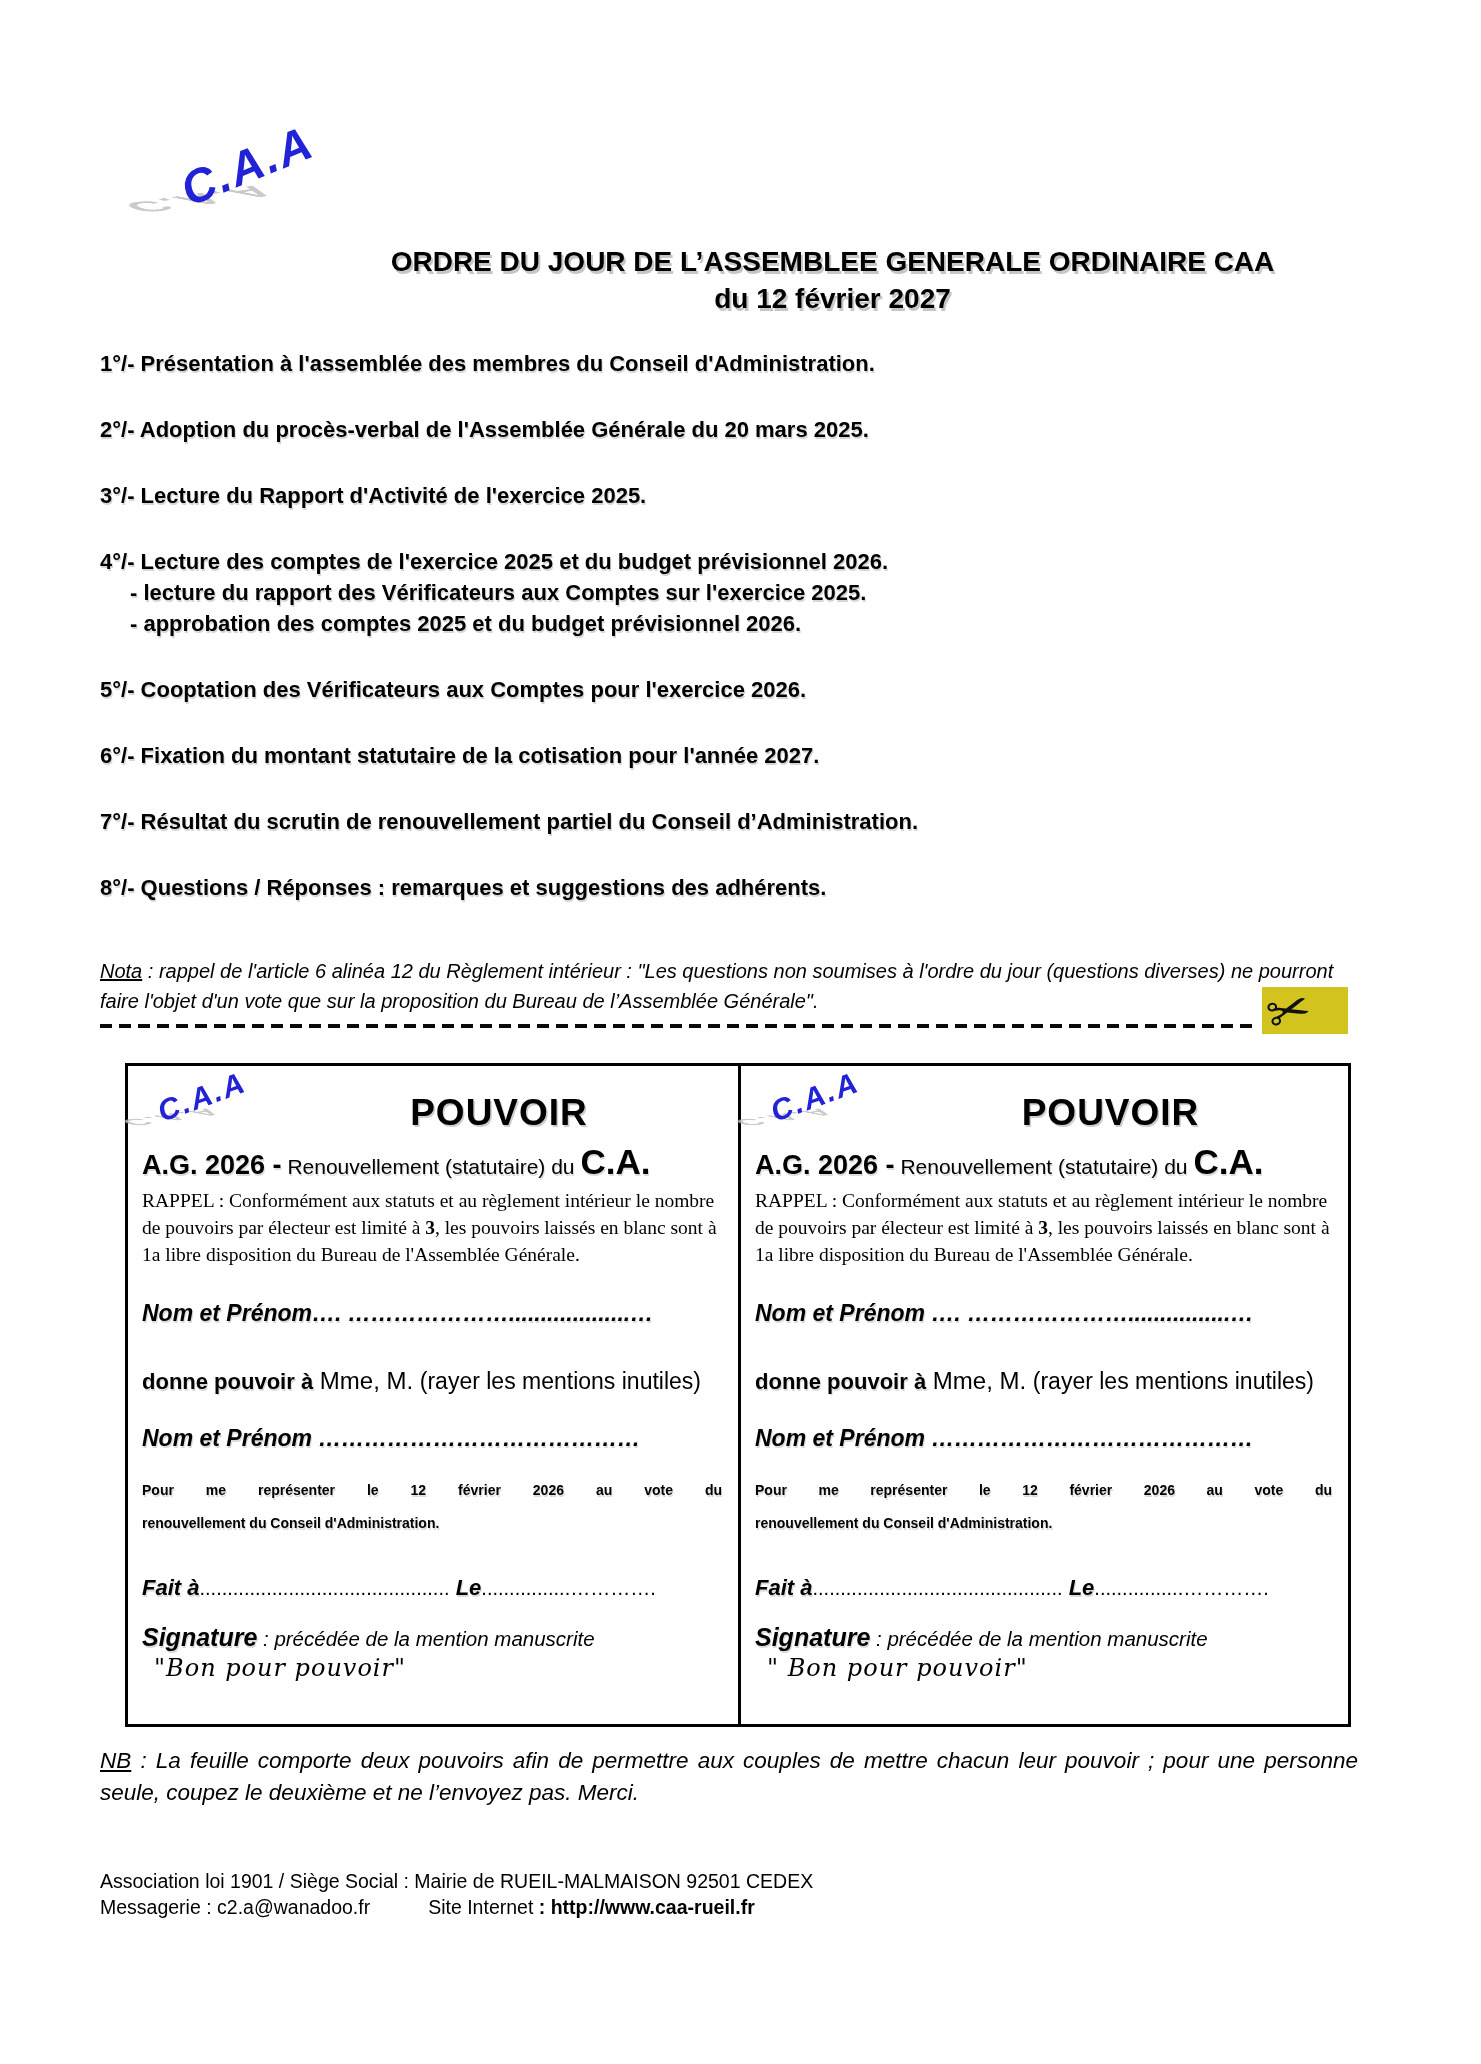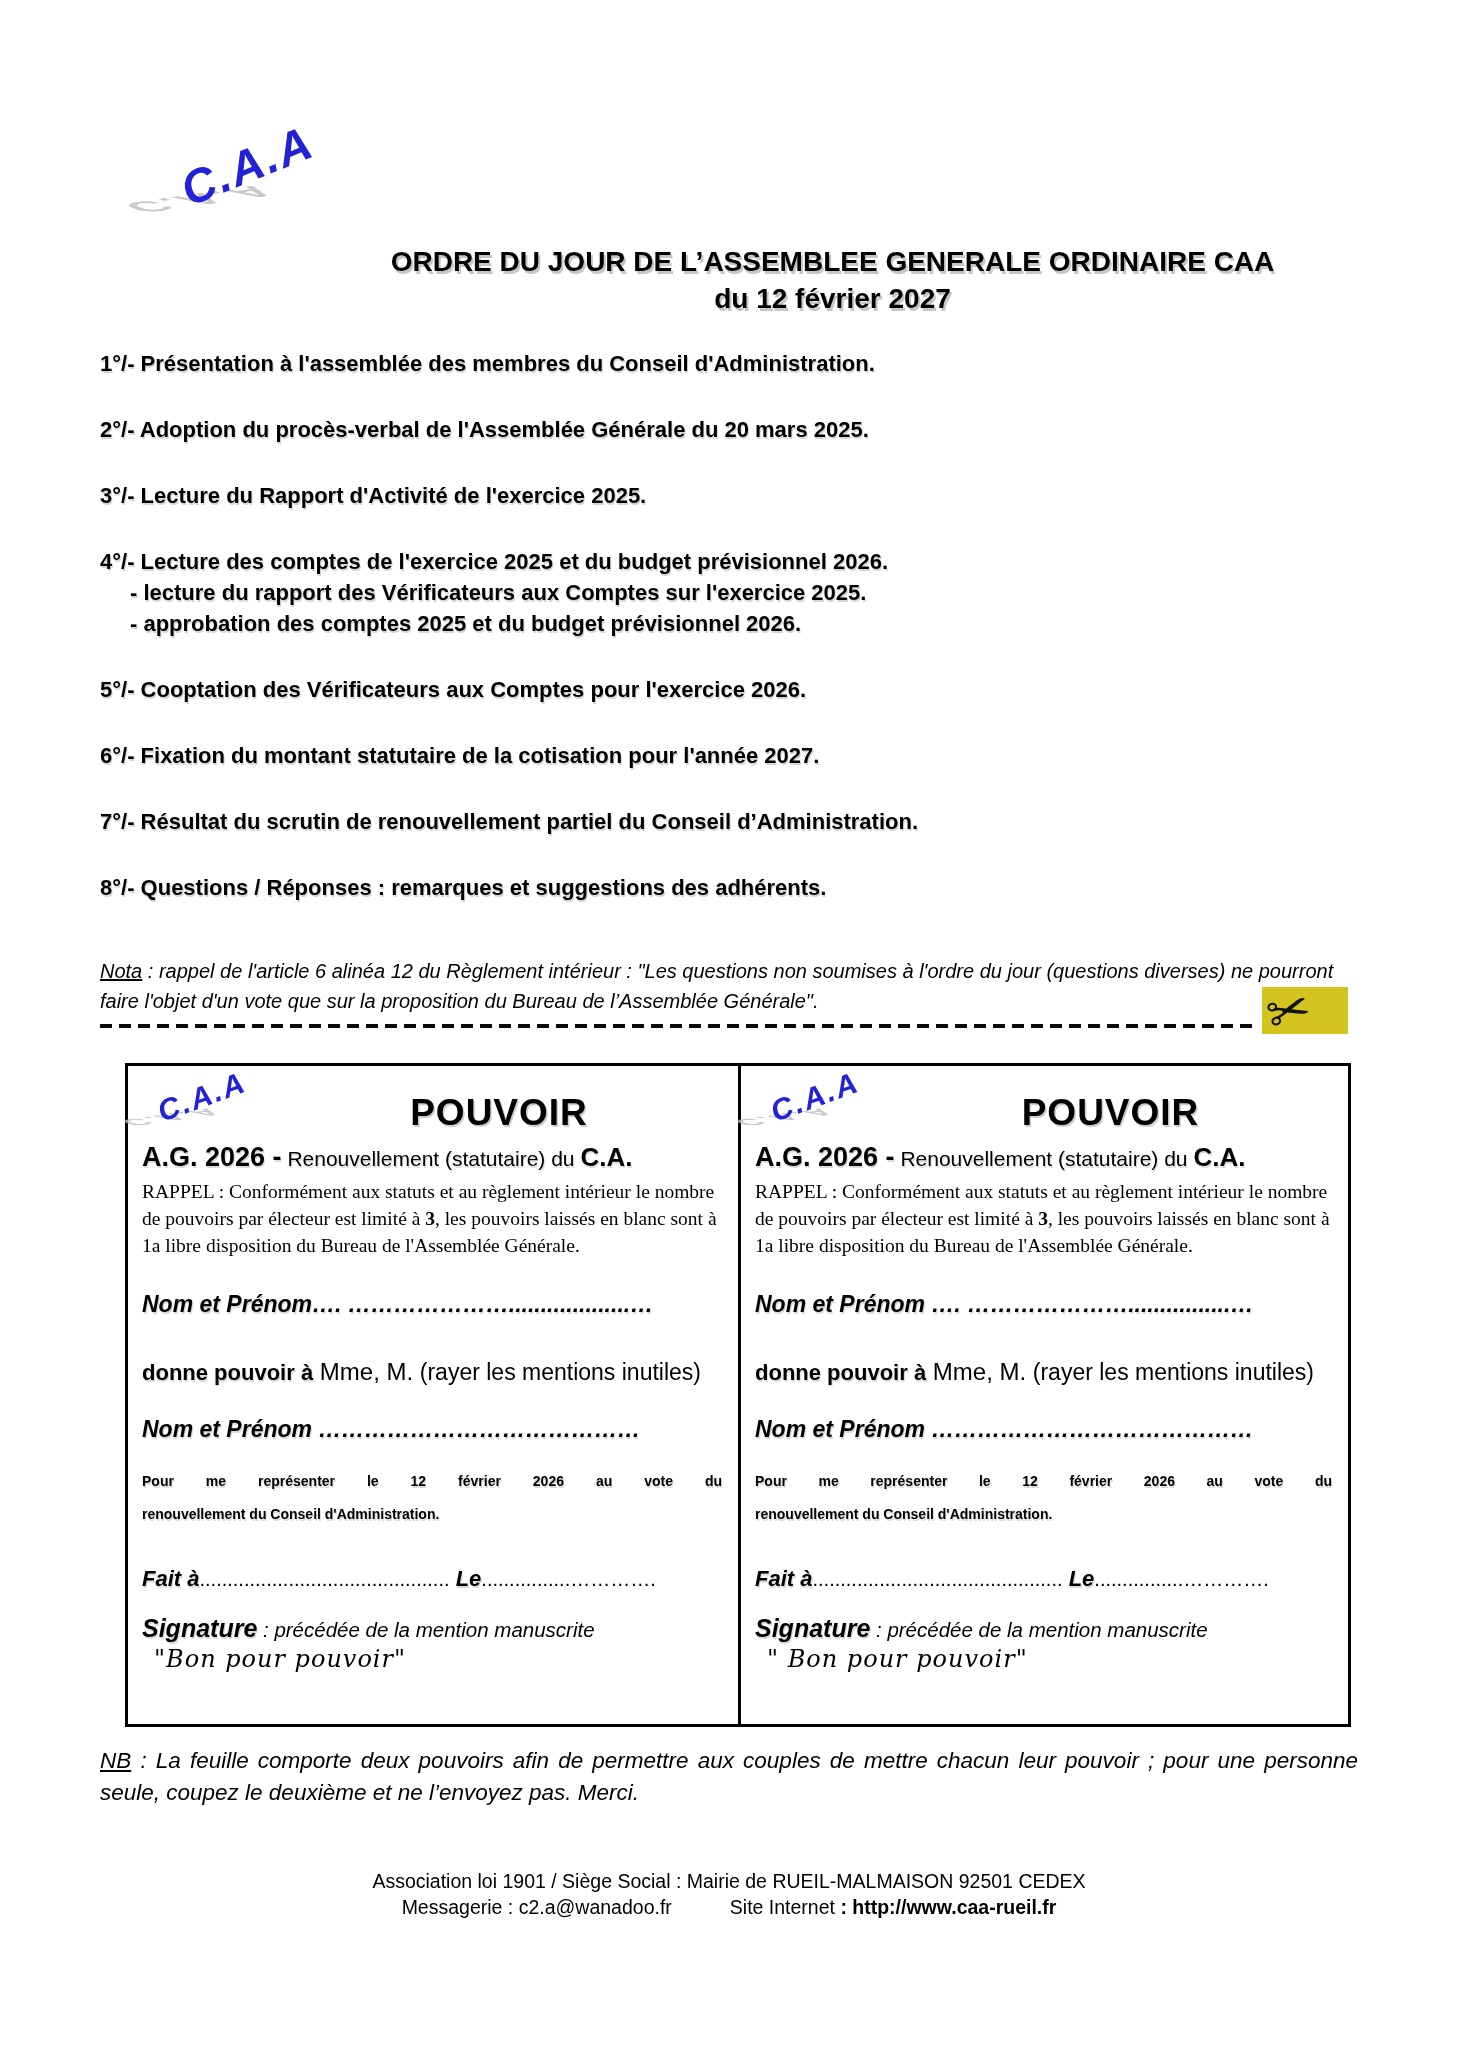--- a/index.html
+++ b/index.html
@@ -58,21 +58,21 @@
     display:flex; border:3px solid #000; box-sizing:border-box; }
   .pbox { width:50%; box-sizing:border-box; padding:0 16px 0 14px; position:relative; }
   .pbox + .pbox { border-left:3px solid #000; }
 
   .phead { display:flex; align-items:flex-start; }
   .ptitle { flex:1; text-align:center; font-size:37px; font-weight:bold; margin-top:26px;
     letter-spacing:1px; text-shadow:1.5px 2px 0 #cdcdcd; }
 
   .agline { margin-top:8px; font-size:21px; white-space:nowrap; text-shadow:1px 1.5px 0 #dcdcdc; }
   .ag-b { font-weight:bold; font-size:27px; }
-  .ag-ca { font-weight:bold; font-size:26px; }
+  .ag-ca { font-weight:bold; font-size:35px; }
 
   .rappel { font-family:"Liberation Serif", serif; font-size:19.5px; line-height:27px; margin-top:5px; }
   .rappel b { font-weight:bold; }
 
   .fld { white-space:nowrap; overflow:hidden; }
   .fname { margin-top:32px; font-size:23px; font-weight:bold; font-style:italic;
     text-shadow:1px 1.5px 0 #dadada; }
   .fdonne { margin-top:40px; font-size:22px; font-weight:bold; text-shadow:1px 1.5px 0 #dadada; }
   .fdonne .mme { font-weight:normal; font-size:24px; text-shadow:none;text-align:right; }
   .fdonne .small-note { font-weight:normal; font-size:23px; text-shadow:none; }
@@ -86,21 +86,21 @@
   .fsig { margin-top:22px; font-size:20.5px; font-style:italic; }
   .fsig .lbl { font-weight:bold; font-size:25px; text-shadow:1px 1.5px 0 #dadada; }
   .mention { margin-top:2px; padding-left:12px; font-family:"DejaVu Serif", serif;
     font-style:italic; font-size:24px; letter-spacing:1px; }
 
   
   .nb { position:absolute; left:100px; top:1722px; width:1258px;
     font-size:22.5px; font-style:italic; line-height:32px; text-align:justify; }
   .nb .u { text-decoration:underline; }
 
-  .footer { position:absolute; left:100px; top:1868px; width:1258px; text-align:center;
+  .footer { position:absolute; left:100px; top:1868px; width:1258px; 
     font-size:19.5px; line-height:26px; }
   .footer .gap { display:inline-block; width:58px; }
   .footer .b { font-weight:bold; }
 </style>
 </head>
 <body>
 
 <div class="caa caa-main">
   <span class="sh">C.A.A</span>
   <span class="txt">C.A.A</span>

